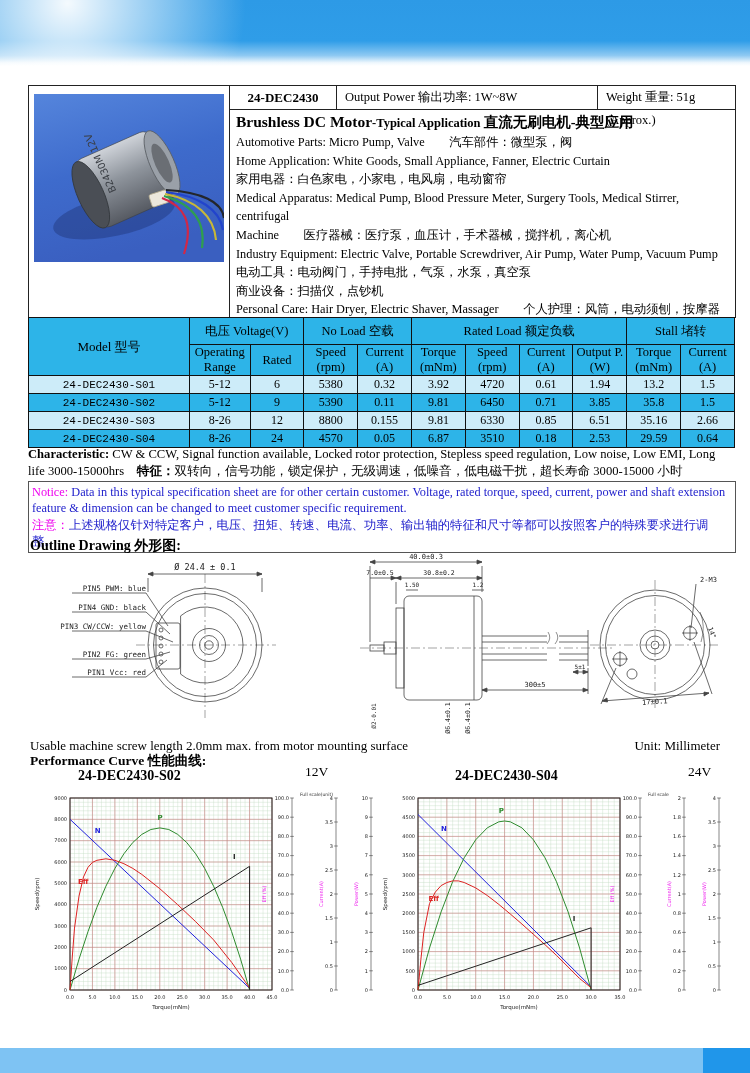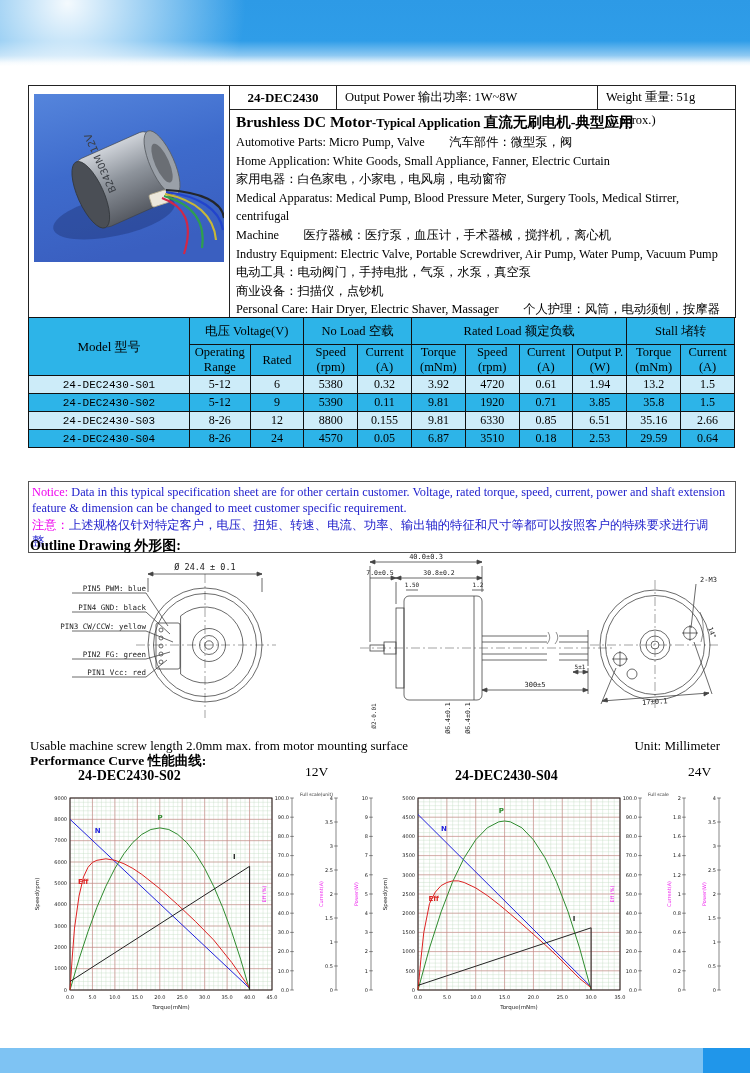--- a/index.html
+++ b/index.html
@@ -159,21 +159,21 @@
           <td>13.2</td>
           <td>1.5</td>
         </tr>
         <tr class="even">
           <td class="model">24-DEC2430-S02</td>
           <td>5-12</td>
           <td>9</td>
           <td>5390</td>
           <td>0.11</td>
           <td>9.81</td>
-          <td>1920</td>
+          <td>6450</td>
           <td>0.71</td>
           <td>3.85</td>
           <td>35.8</td>
           <td>1.5</td>
         </tr>
         <tr class="odd">
           <td class="model">24-DEC2430-S03</td>
           <td>8-26</td>
           <td>12</td>
           <td>8800</td>
@@ -194,20 +194,23 @@
           <td>6.87</td>
           <td>3510</td>
           <td>0.18</td>
           <td>2.53</td>
           <td>29.59</td>
           <td>0.64</td>
         </tr>
       </tbody>
   </table>
 
+  <div id="characteristic" class="abs">
+    <b>Characteristic:</b><span> CW &amp; CCW, Signal function available, Locked rotor protection, Stepless speed regulation, Low noise, Low EMI, Long life 3000-15000hrs　</span><b>特征：</b><span>双转向，信号功能，锁定保护，无级调速，低噪音，低电磁干扰，超长寿命 3000-15000 小时</span>
+  </div>
 
   <div id="notice-box" class="abs">
     <span class="magenta">Notice:</span><span class="blue"> Data in this typical specification sheet are for other certain customer. Voltage, rated torque, speed, current, power and shaft extension feature &amp; dimension can be changed to meet customer specific requirement.</span><br>
     <span class="magenta">注意：</span><span class="blue">上述规格仅针对特定客户，电压、扭矩、转速、电流、功率、输出轴的特征和尺寸等都可以按照客户的特殊要求进行调整。</span>
   </div>
 
   <div id="outline-title" class="abs">Outline Drawing 外形图:</div>
 
   <svg id="outline-svg" class="abs" style="left:28px;top:552px;" width="707" height="186" viewBox="0 0 707 186">
     <g stroke="#444" stroke-width="0.8" fill="none">

